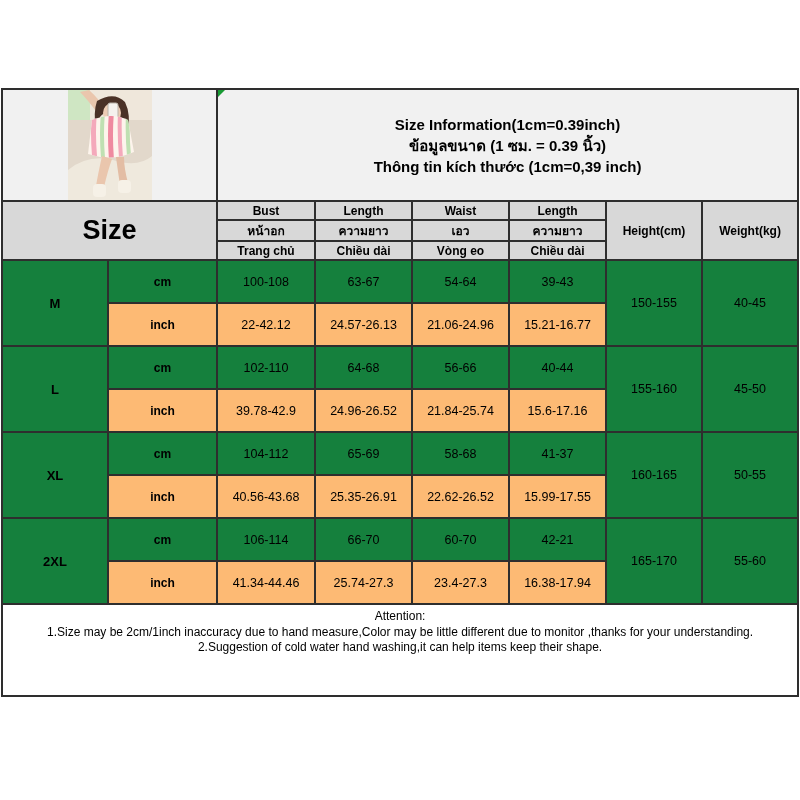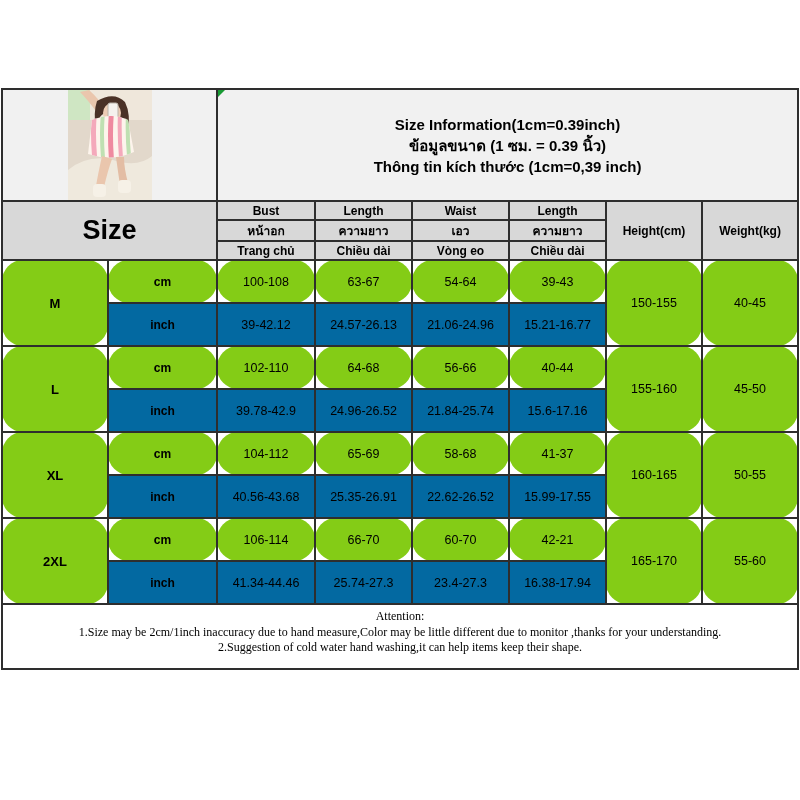--- a/index.html
+++ b/index.html
@@ -9,36 +9,36 @@
   table.size-chart {
     position:absolute; left:1px; top:88px; width:796px;
     border-collapse:collapse; table-layout:fixed;
     border:2px solid #a16207;
   }
   td { border:2px solid #2e2e2e; padding:0 2px; text-align:center; vertical-align:middle; overflow:hidden; }
 
   tr.top-row    { height:108px; }
   tr.hdr-row    { height:19px; }
   tr.data-row   { height:43px; }
-  tr.attn-row   { height:65px;font-family:Liberation Serif, serif; }
+  tr.attn-row   { height:92px; }
 
   .photo-cell { background:#f1f1f1; }
   .photo-wrap { display:flex; justify-content:center; align-items:center; }
 
   .title-cell { background:#f1f1f1; position:relative; font-weight:bold; font-size:15px; line-height:21px; }
   .title-cell .tline { white-space:nowrap; }
   .green-flag { position:absolute; left:0; top:0; width:0; height:0;
     border-top:7px solid #189a33; border-right:7px solid transparent; }
 
   .size-big   { background:#d8d8d8; font-weight:bold; font-size:27px; }
   .hdr        { background:#d8d8d8; font-weight:bold; font-size:12px; white-space:nowrap;text-align:center; }
   .size-label { background:#d8d8d8; font-weight:bold; font-size:13px; }
 
-  tr.cm-row  td { background:#84cc16;border-radius:21px; }
-  tr.inch-row td { background:#0369a1; }
+  tr.cm-row  td { background:#15803d; }
+  tr.inch-row td { background:#fdba74; }
   td.hw  { background:#f1f1f1; font-size:12.5px; }
   .unit  { font-weight:bold; font-size:12px; }
   .val   { font-size:12.5px; font-weight:400; white-space:nowrap; }
 
   .attention-cell { background:#ffffff; vertical-align:top; font-size:12px; line-height:15.5px; padding-top:4px; }
   .attention-cell .a-line { white-space:nowrap; }
 </style>
 </head>
 <body>
 
@@ -123,21 +123,21 @@
       <td class="unit">cm</td>
       <td class="val">100-108</td>
       <td class="val">63-67</td>
       <td class="val">54-64</td>
       <td class="val">39-43</td>
       <td class="hw" rowspan="2">150-155</td>
       <td class="hw" rowspan="2">40-45</td>
     </tr>
     <tr class="data-row inch-row">
       <td class="unit">inch</td>
-      <td class="val">39-42.12</td>
+      <td class="val">22-42.12</td>
       <td class="val">24.57-26.13</td>
       <td class="val">21.06-24.96</td>
       <td class="val">15.21-16.77</td>
     </tr>
 
     <tr class="data-row cm-row">
       <td class="size-label" rowspan="2">L</td>
       <td class="unit">cm</td>
       <td class="val">102-110</td>
       <td class="val">64-68</td>

